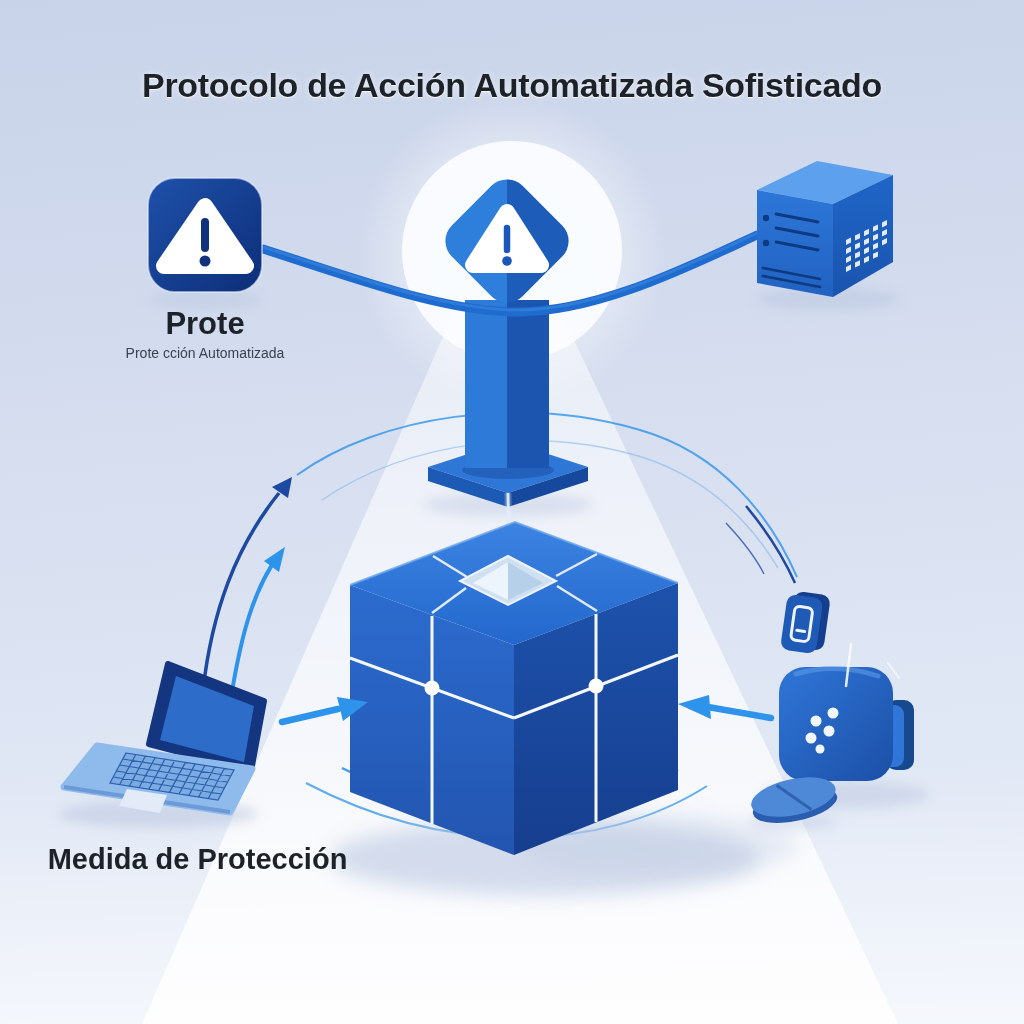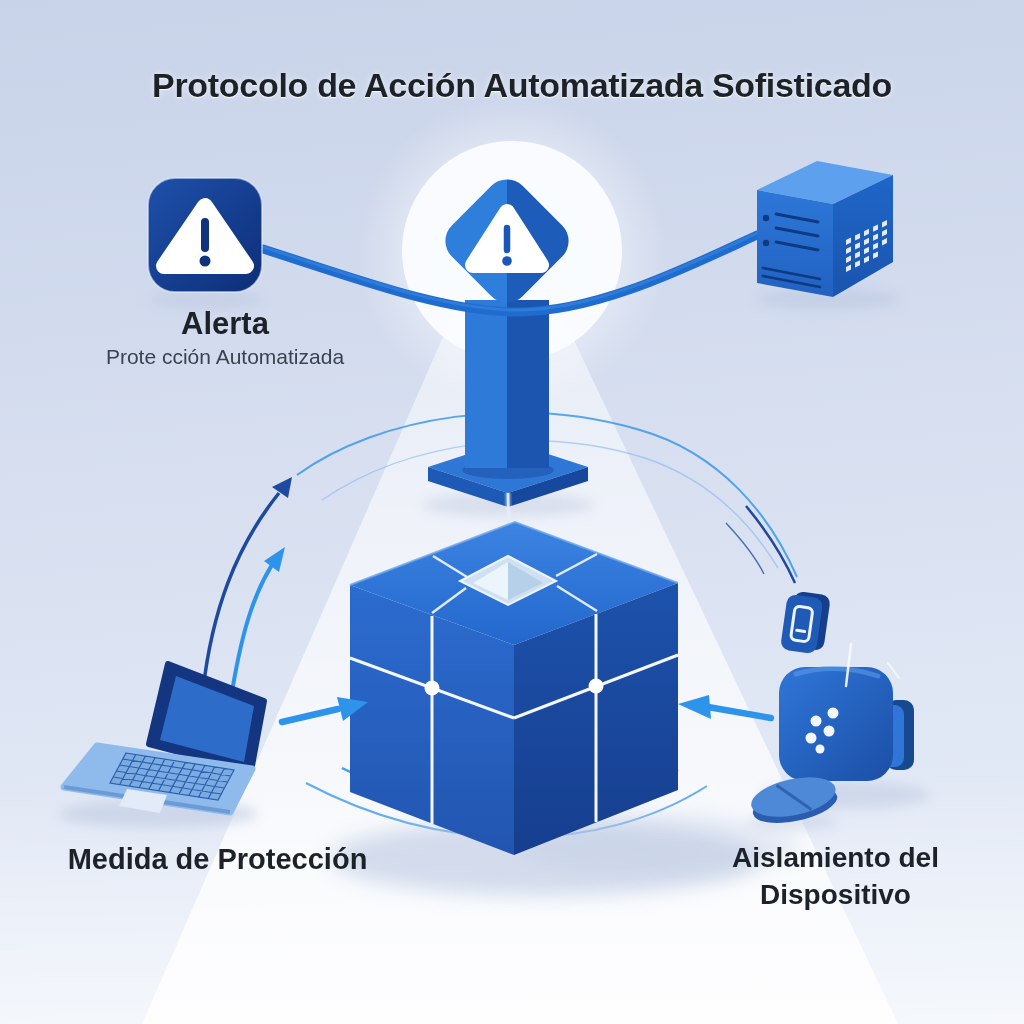--- a/index.html
+++ b/index.html
@@ -6,27 +6,27 @@
     --bg-top:#c8d3e9; --bg-mid:#d7dff0; --bg-bottom:#e9eff9;
     --text-dark:#1d2229; --text-muted:#3a4350;
   }
   html,body{margin:0;padding:0;}
   .stage{
     position:relative;width:1024px;height:1024px;overflow:hidden;
     background:linear-gradient(175deg,var(--bg-top) 0%,var(--bg-mid) 45%,var(--bg-bottom) 100%);
     font-family:"Liberation Sans",sans-serif;
   }
   .stage svg{position:absolute;left:0;top:0;}
-  .label{position:absolute;text-align:center;color:var(--text-dark);padding-left:20px;}
+  .label{position:absolute;text-align:center;color:var(--text-dark);}
   .title{
     left:0;right:0;top:66px;font-size:34px;font-weight:700;letter-spacing:-0.3px;
     text-shadow:0 1px 0 rgba(255,255,255,.85),0 0 6px rgba(255,255,255,.6);
   }
   .lbl-alert{left:55px;top:306px;width:300px;font-size:31px;font-weight:700;}
-  .sub-alert{left:55px;top:345px;width:300px;font-size:21px;color:var(--text-muted);}
+  .sub-alert{left:55px;top:345px;width:300px;font-size:14px;color:var(--text-muted);}
   .lbl-solution{left:673px;top:306px;width:330px;font-size:28px;font-weight:700;}
   .sub-solution{left:673px;top:343px;width:330px;font-size:16px;color:var(--text-muted);}
   .lbl-protection{left:40px;top:843px;width:315px;font-size:29px;font-weight:700;text-align:center;}
   .lbl-isolation{left:678px;top:840px;width:275px;font-size:28px;font-weight:700;line-height:1.32;}
 </style>
 </head>
 <body>
 
 <div class="stage">
 
@@ -261,21 +261,20 @@
   </g>
 
   <g stroke="#f8fbfe" stroke-linecap="round">
     <line x1="851" y1="644" x2="846" y2="686" stroke-width="2.5" opacity=".9"></line>
     <line x1="888" y1="663" x2="899" y2="678" stroke-width="2" opacity=".8"></line>
   </g>
 </svg>
 
 <div class="label title">Protocolo de Acción Automatizada Sofisticado</div>
 
-<div class="label lbl-alert">Alerta</div>
+<div class="label lbl-alert">Prote</div>
 <div class="label sub-alert">Prote cción Automatizada</div>
 
 
 <div class="label lbl-protection">Medida de Protección</div>
 
-<div class="label lbl-isolation">Aislamiento del Dispositivo</div>
 
 </div>
 
 </body></html>

